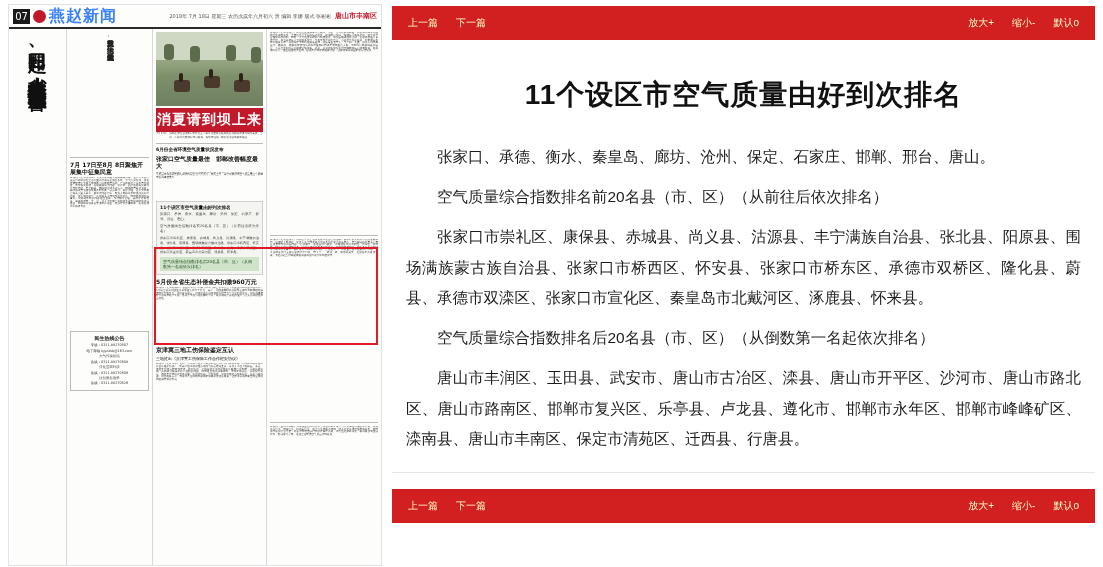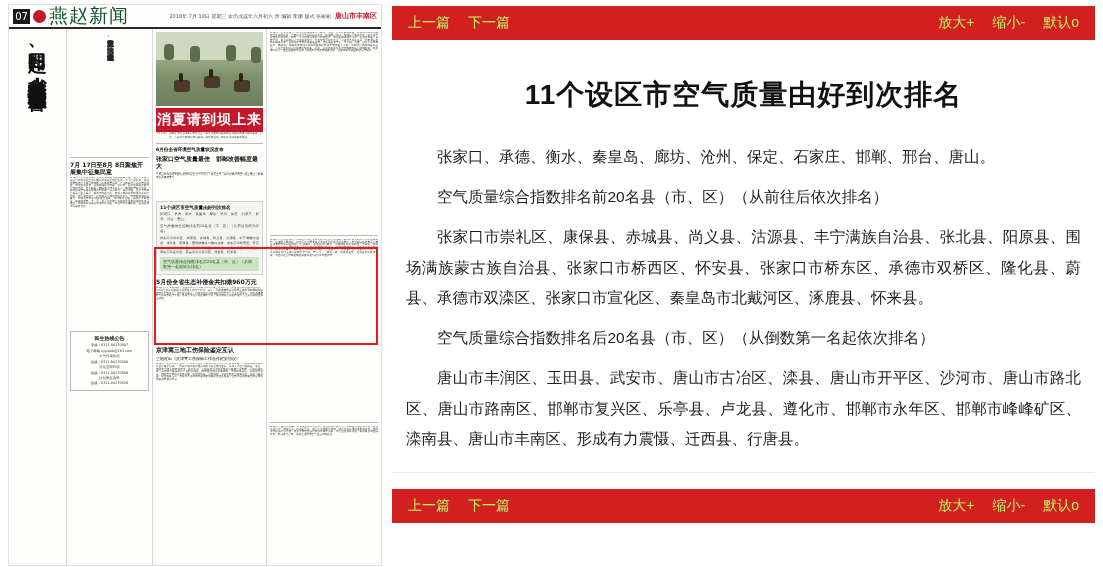--- a/index.html
+++ b/index.html
@@ -50,23 +50,23 @@
     margin-right: 3px;
   }
   .paper-logo-dot {
     width: 13px;
     height: 13px;
     border-radius: 50%;
     background: #c2182b;
     margin-right: 3px;
   }
   .paper-title {
-    font-size: 19px;
-    font-weight: normal;
-    color: #14532d;
+    font-size: 16px;
+    font-weight: bold;
+    color: #3b82f6;
     letter-spacing: 1px;
   }
   .paper-date {
     margin-left: auto;
     font-size: 5px;
     color: #555;
     margin-right: 4px;
     white-space: nowrap;
   }
   .paper-brand {
@@ -217,22 +217,22 @@
     height: 34px;
     display: flex;
     align-items: center;
     padding: 0 16px;
     box-sizing: border-box;
     color: #ffffff;
   }
   .toolbar .left-group { display: flex; gap: 18px; }
   .toolbar .right-group { display: flex; gap: 18px; margin-left: auto; }
   .tb-link {
-    font-size: 14px;
-    color: #bef264;
+    font-size: 10px;
+    color: #fef9c3;
     cursor: pointer;
     white-space: nowrap;
   }
 
   .article-title {
     text-align: center;
     font-size: 28px;
     font-weight: bold;
     color: #111111;
     margin: 36px 0 28px 0;
@@ -368,21 +368,21 @@
       </div>
     </div>
 
     <h1 class="article-title">11个设区市空气质量由好到次排名</h1>
 
     <div class="article-body">
       <p>张家口、承德、衡水、秦皇岛、廊坊、沧州、保定、石家庄、邯郸、邢台、唐山。</p>
       <p>空气质量综合指数排名前20名县（市、区）（从前往后依次排名）</p>
       <p>张家口市崇礼区、康保县、赤城县、尚义县、沽源县、丰宁满族自治县、张北县、阳原县、围场满族蒙古族自治县、张家口市桥西区、怀安县、张家口市桥东区、承德市双桥区、隆化县、蔚县、承德市双滦区、张家口市宣化区、秦皇岛市北戴河区、涿鹿县、怀来县。</p>
       <p>空气质量综合指数排名后20名县（市、区）（从倒数第一名起依次排名）</p>
-      <p>唐山市丰润区、玉田县、武安市、唐山市古冶区、滦县、唐山市开平区、沙河市、唐山市路北区、唐山市路南区、邯郸市复兴区、乐亭县、卢龙县、遵化市、邯郸市永年区、邯郸市峰峰矿区、滦南县、唐山市丰南区、形成有力震慑、迁西县、行唐县。</p>
+      <p>唐山市丰润区、玉田县、武安市、唐山市古冶区、滦县、唐山市开平区、沙河市、唐山市路北区、唐山市路南区、邯郸市复兴区、乐亭县、卢龙县、遵化市、邯郸市永年区、邯郸市峰峰矿区、滦南县、唐山市丰南区、保定市清苑区、迁西县、行唐县。</p>
     </div>
 
     <div class="spacer-line"></div>
 
     <div class="toolbar bottom">
       <div class="left-group">
         <span class="tb-link">上一篇</span>
         <span class="tb-link">下一篇</span>
       </div>
       <div class="right-group">

